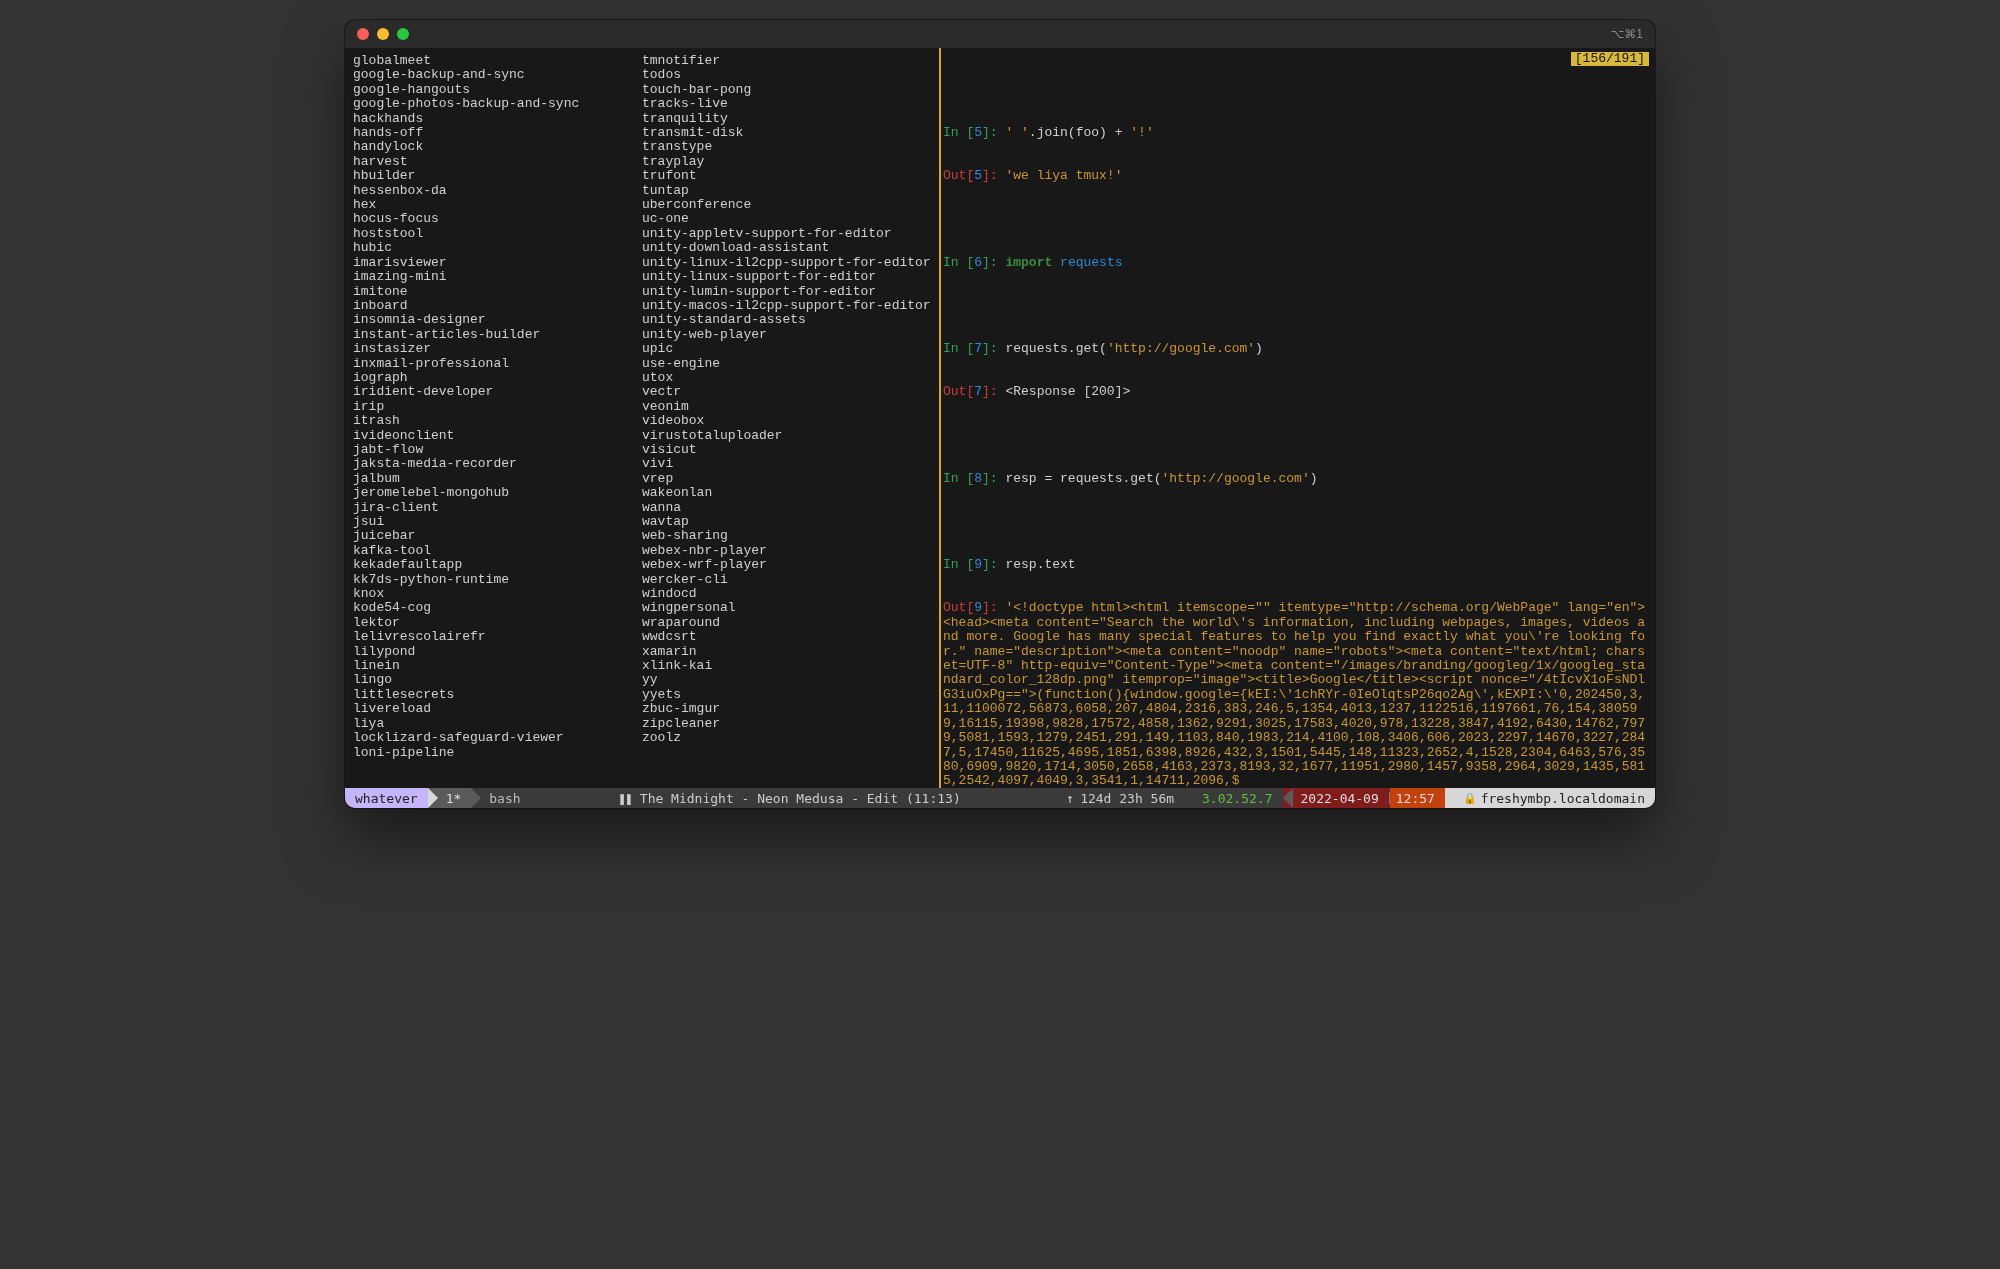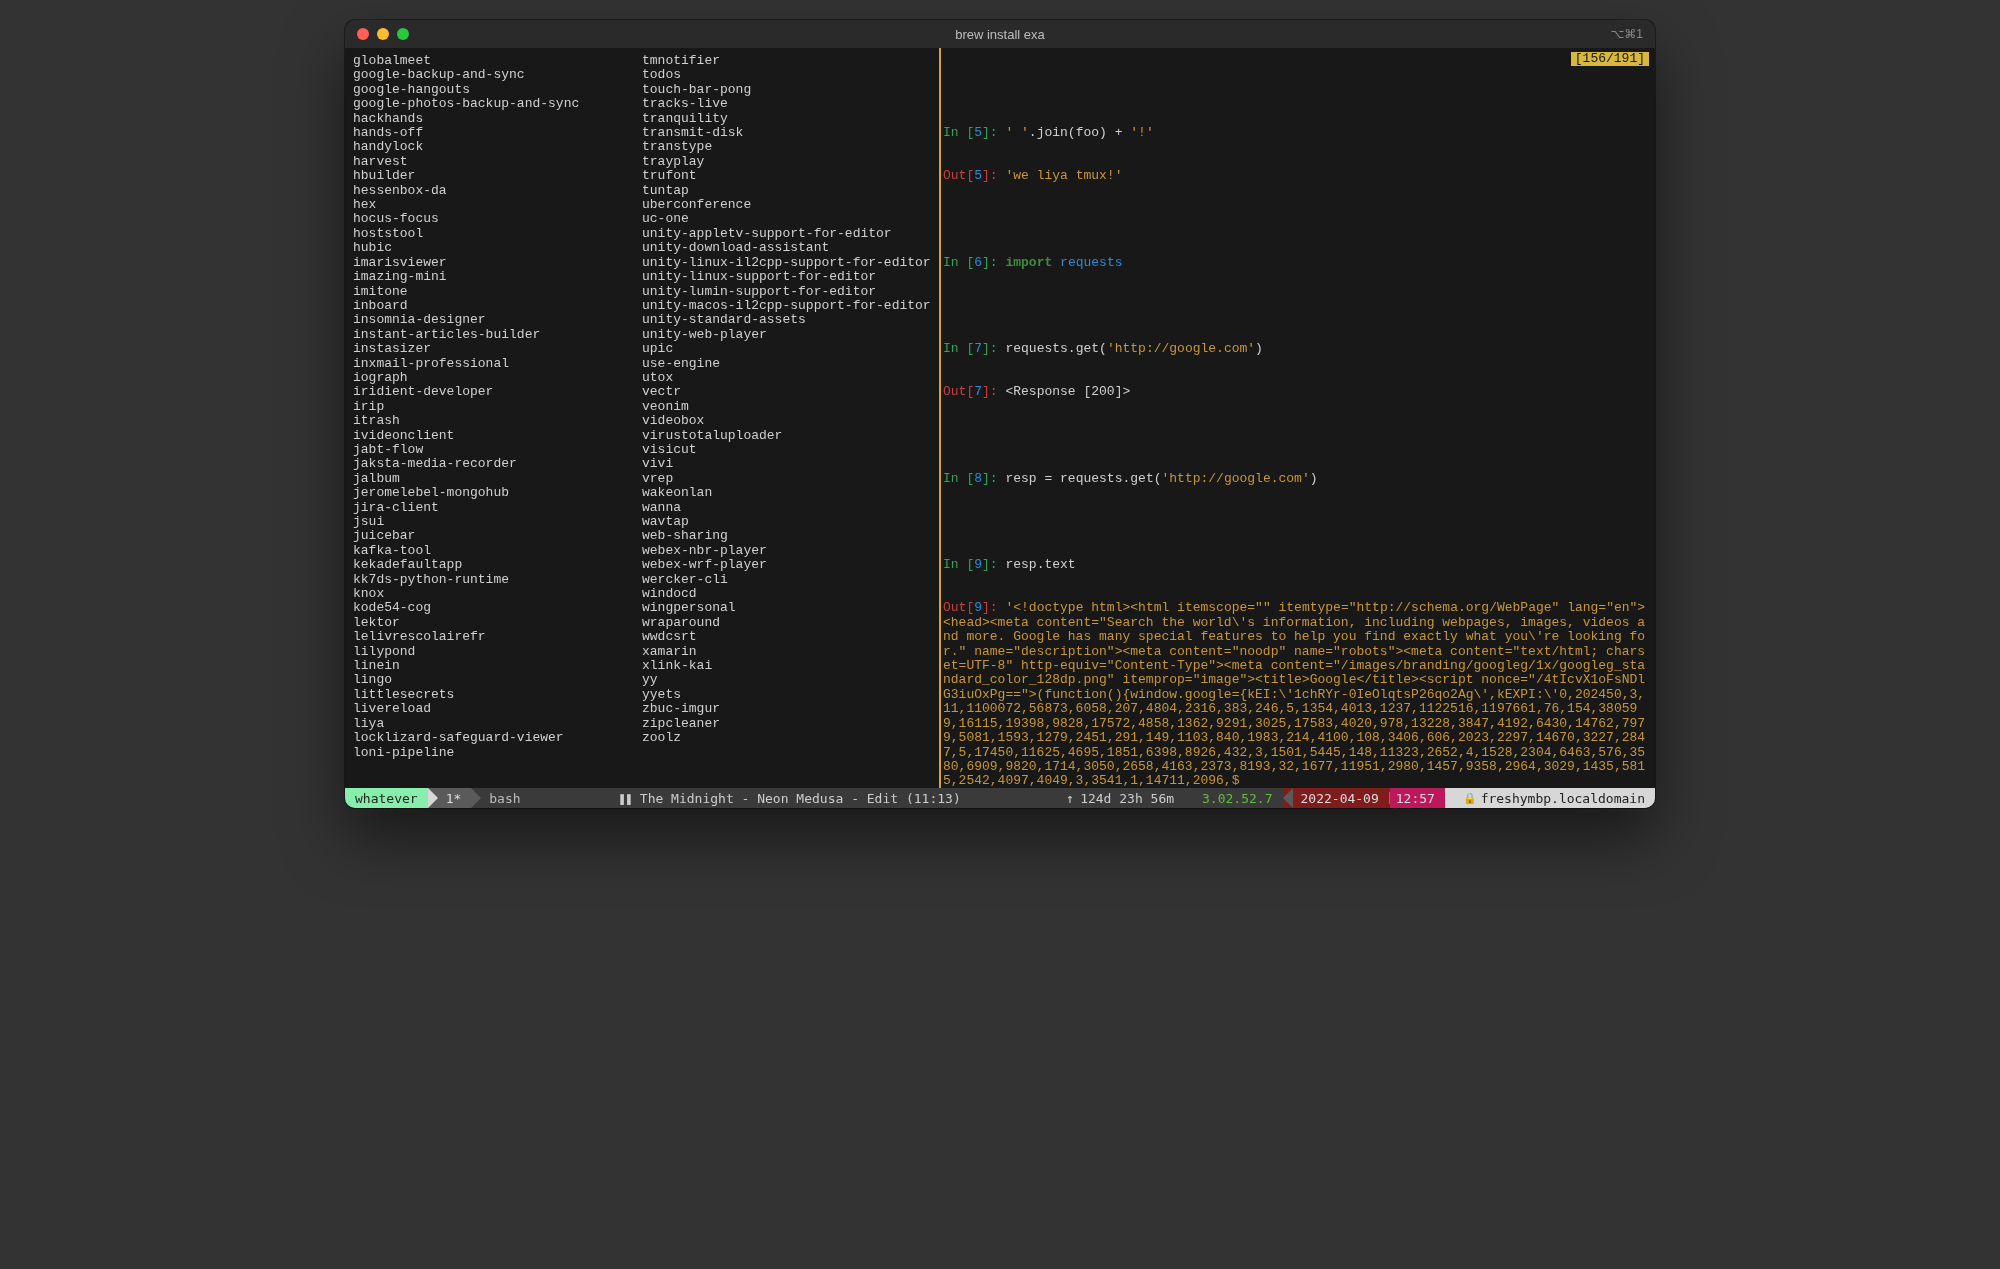--- a/index.html
+++ b/index.html
@@ -135,21 +135,21 @@
   .seg.arrow::after {
     content: "";
     position: absolute;
     right: -10px;
     top: 0;
     border-top: 10px solid transparent;
     border-bottom: 10px solid transparent;
     z-index: 2;
   }
 
-  .seg-session { background: #86efac; color: #222; }
+  .seg-session { background: #c4b5fd; color: #222; }
   .seg-session.arrow::after { border-left: 10px solid #d7d7d7; }
 
   .seg-window { background: #5a5a5a; color: #ddd; padding-left: 18px; }
   .seg-window.arrow::after { border-left: 10px solid #5a5a5a; }
 
   .seg-shell { background: #3a3a3a; color: #bbb; padding-left: 18px; }
 
   .spacer { flex: 1; background: #3a3a3a; display:flex; align-items:center; justify-content:center; gap: 8px;}
   .music { color: #ccc; }
   .pause { color: #ccc; letter-spacing: -1px; }
@@ -176,21 +176,21 @@
     border-bottom: 10px solid transparent;
     border-right-width: 10px;
     border-right-style: solid;
   }
   .rseg-uptime { background: #3a3a3a; color: #ccc; }
   .rseg-uptime::before { border-right-color: #3a3a3a; display:none; }
   .rseg-load { background: #3a3a3a; color: #9fd45a; }
   .rseg-load::before { display:none; }
   .rseg-date { background: #7f1d1d; color: #ddd; }
   .rseg-date::before { border-right-color: #5a5a5a; }
-  .rseg-time { background: #be185d; color: #ddd; padding-left: 6px;}
+  .rseg-time { background: #c2410c; color: #ddd; padding-left: 6px;}
   .rseg-time::before { display: none; }
   .rseg-host { background: #d7d7d7; color: #222; }
   .rseg-host::before { border-right-color: #d7d7d7; }
 
   .load-g { color: #5fbf3f; }
 
   .lock-icon { font-size: 11px; margin-right: 4px; }
 
   .up-arrow { margin-right: 6px; color: #ccc; }
 
@@ -205,21 +205,20 @@
 <body>
 
 <div class="window">
 
   <div class="titlebar">
     <div class="traffic-lights">
       <div class="tl red"></div>
       <div class="tl yellow"></div>
       <div class="tl green"></div>
     </div>
-    <div class="title">brew install exa</div>
     <div class="title-shortcut">⌥⌘1</div>
   </div>
 
   <div class="content">
 
     <div class="pane-left">
       <div class="cols">
         <div class="col" id="col1"><div class="line">globalmeet</div><div class="line">google-backup-and-sync</div><div class="line">google-hangouts</div><div class="line">google-photos-backup-and-sync</div><div class="line">hackhands</div><div class="line">hands-off</div><div class="line">handylock</div><div class="line">harvest</div><div class="line">hbuilder</div><div class="line">hessenbox-da</div><div class="line">hex</div><div class="line">hocus-focus</div><div class="line">hoststool</div><div class="line">hubic</div><div class="line">imarisviewer</div><div class="line">imazing-mini</div><div class="line">imitone</div><div class="line">inboard</div><div class="line">insomnia-designer</div><div class="line">instant-articles-builder</div><div class="line">instasizer</div><div class="line">inxmail-professional</div><div class="line">iograph</div><div class="line">iridient-developer</div><div class="line">irip</div><div class="line">itrash</div><div class="line">ivideonclient</div><div class="line">jabt-flow</div><div class="line">jaksta-media-recorder</div><div class="line">jalbum</div><div class="line">jeromelebel-mongohub</div><div class="line">jira-client</div><div class="line">jsui</div><div class="line">juicebar</div><div class="line">kafka-tool</div><div class="line">kekadefaultapp</div><div class="line">kk7ds-python-runtime</div><div class="line">knox</div><div class="line">kode54-cog</div><div class="line">lektor</div><div class="line">lelivrescolairefr</div><div class="line">lilypond</div><div class="line">linein</div><div class="line">lingo</div><div class="line">littlesecrets</div><div class="line">livereload</div><div class="line">liya</div><div class="line">locklizard-safeguard-viewer</div><div class="line">loni-pipeline</div></div>
         <div class="col" id="col2"><div class="line">tmnotifier</div><div class="line">todos</div><div class="line">touch-bar-pong</div><div class="line">tracks-live</div><div class="line">tranquility</div><div class="line">transmit-disk</div><div class="line">transtype</div><div class="line">trayplay</div><div class="line">trufont</div><div class="line">tuntap</div><div class="line">uberconference</div><div class="line">uc-one</div><div class="line">unity-appletv-support-for-editor</div><div class="line">unity-download-assistant</div><div class="line">unity-linux-il2cpp-support-for-editor</div><div class="line">unity-linux-support-for-editor</div><div class="line">unity-lumin-support-for-editor</div><div class="line">unity-macos-il2cpp-support-for-editor</div><div class="line">unity-standard-assets</div><div class="line">unity-web-player</div><div class="line">upic</div><div class="line">use-engine</div><div class="line">utox</div><div class="line">vectr</div><div class="line">veonim</div><div class="line">videobox</div><div class="line">virustotaluploader</div><div class="line">visicut</div><div class="line">vivi</div><div class="line">vrep</div><div class="line">wakeonlan</div><div class="line">wanna</div><div class="line">wavtap</div><div class="line">web-sharing</div><div class="line">webex-nbr-player</div><div class="line">webex-wrf-player</div><div class="line">wercker-cli</div><div class="line">windocd</div><div class="line">wingpersonal</div><div class="line">wraparound</div><div class="line">wwdcsrt</div><div class="line">xamarin</div><div class="line">xlink-kai</div><div class="line">yy</div><div class="line">yyets</div><div class="line">zbuc-imgur</div><div class="line">zipcleaner</div><div class="line">zoolz</div></div>
       </div>

